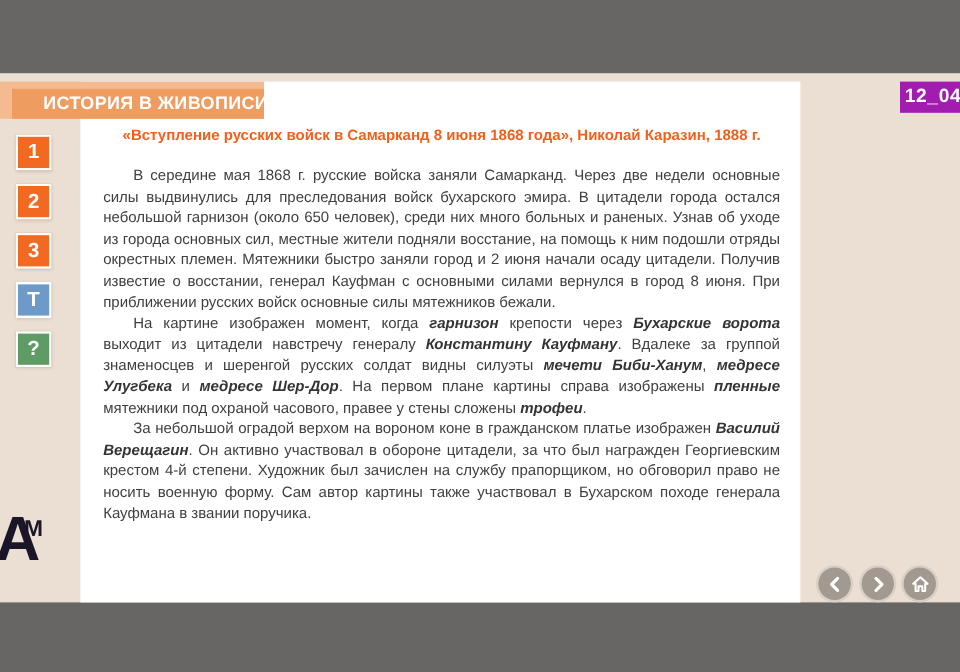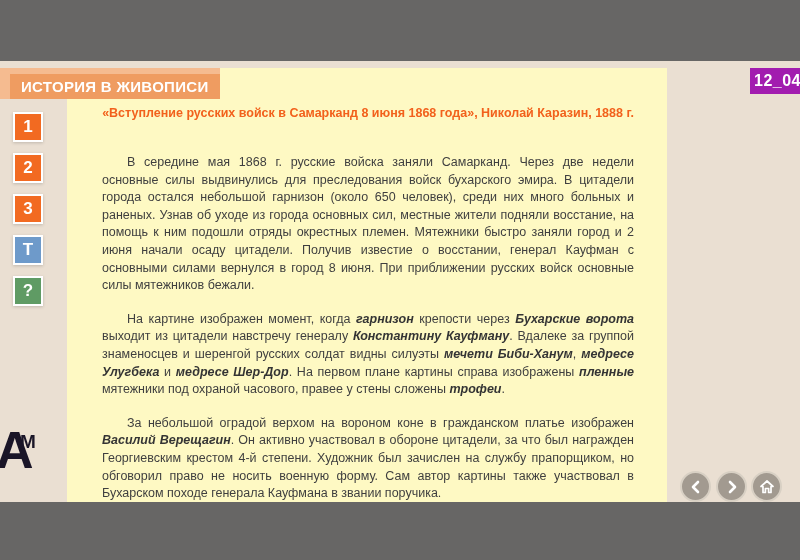--- a/index.html
+++ b/index.html
@@ -3,27 +3,27 @@
 <meta charset="utf-8">
 <style>
   html,body { margin:0; padding:0; }
   body {
     width:800px; height:560px; position:relative; overflow:hidden;
     background:#eadfd2; font-family:"Liberation Sans", sans-serif;
   }
   .topbar { position:absolute; left:0; top:0; width:800px; height:61px; background:#676665; }
   .bottombar { position:absolute; left:0; top:502px; width:800px; height:58px; background:#676665; }
 
-  .card { position:absolute; left:67px; top:68px; width:600px; height:434px; background:#fef9c3; }
+  .card { position:absolute; left:67px; top:68px; width:600px; height:434px; background:#ffffff; }
 
   .header-band { position:absolute; left:0; top:68px; width:220px; height:31px; background:#f5bb90; }
   .header-box {
     position:absolute; left:10px; top:74px; width:210px; height:25px; box-sizing:border-box;
     background:#ef9c61; color:#ffffff; font-weight:bold; font-size:15px;
-    line-height:25px; padding-left:11px; letter-spacing:0.3px; white-space:nowrap;
+    line-height:25px; padding-left:26px; letter-spacing:0.3px; white-space:nowrap;
   }
 
   .badge {
     position:absolute; left:750px; top:68px; width:55px; height:26px;
     background:#a21caf; color:#ffffff; font-weight:bold; font-size:16px;
     text-align:center; line-height:26px; letter-spacing:0.5px;
   }
 
   .side-btn {
     position:absolute; left:13px; width:30px; height:30px; box-sizing:border-box;
@@ -39,21 +39,21 @@
   .logo-small { position:absolute; left:20px; top:1px; font-size:19px; font-weight:bold; }
 
   .article-title {
     position:absolute; left:19px; right:17px; top:38px;
     text-align:center; color:#f2611c; font-weight:bold; font-size:12.5px; white-space:nowrap;
   }
   .article-body {
     position:absolute; left:19px; right:17px; top:70px;
     font-size:12.5px; line-height:17.6px; text-align:justify; color:#3f3f3f;
   }
-  .article-body p { margin:16px; text-indent:25px; }
+  .article-body p { margin:0; text-indent:25px; }
   .article-body b { color:#343434;font-style:italic; }
 
   .nav-btn {
     position:absolute; top:471px; width:31px; height:31px; box-sizing:border-box;
     border-radius:50%; background:#a29a90; border:2px solid #d8d0c4;
     display:flex; align-items:center; justify-content:center; cursor:pointer;
   }
   .nav-prev { left:680px; } .nav-next { left:716px; } .nav-home { left:751px; }
   .nav-btn svg { display:block; }
 </style>

